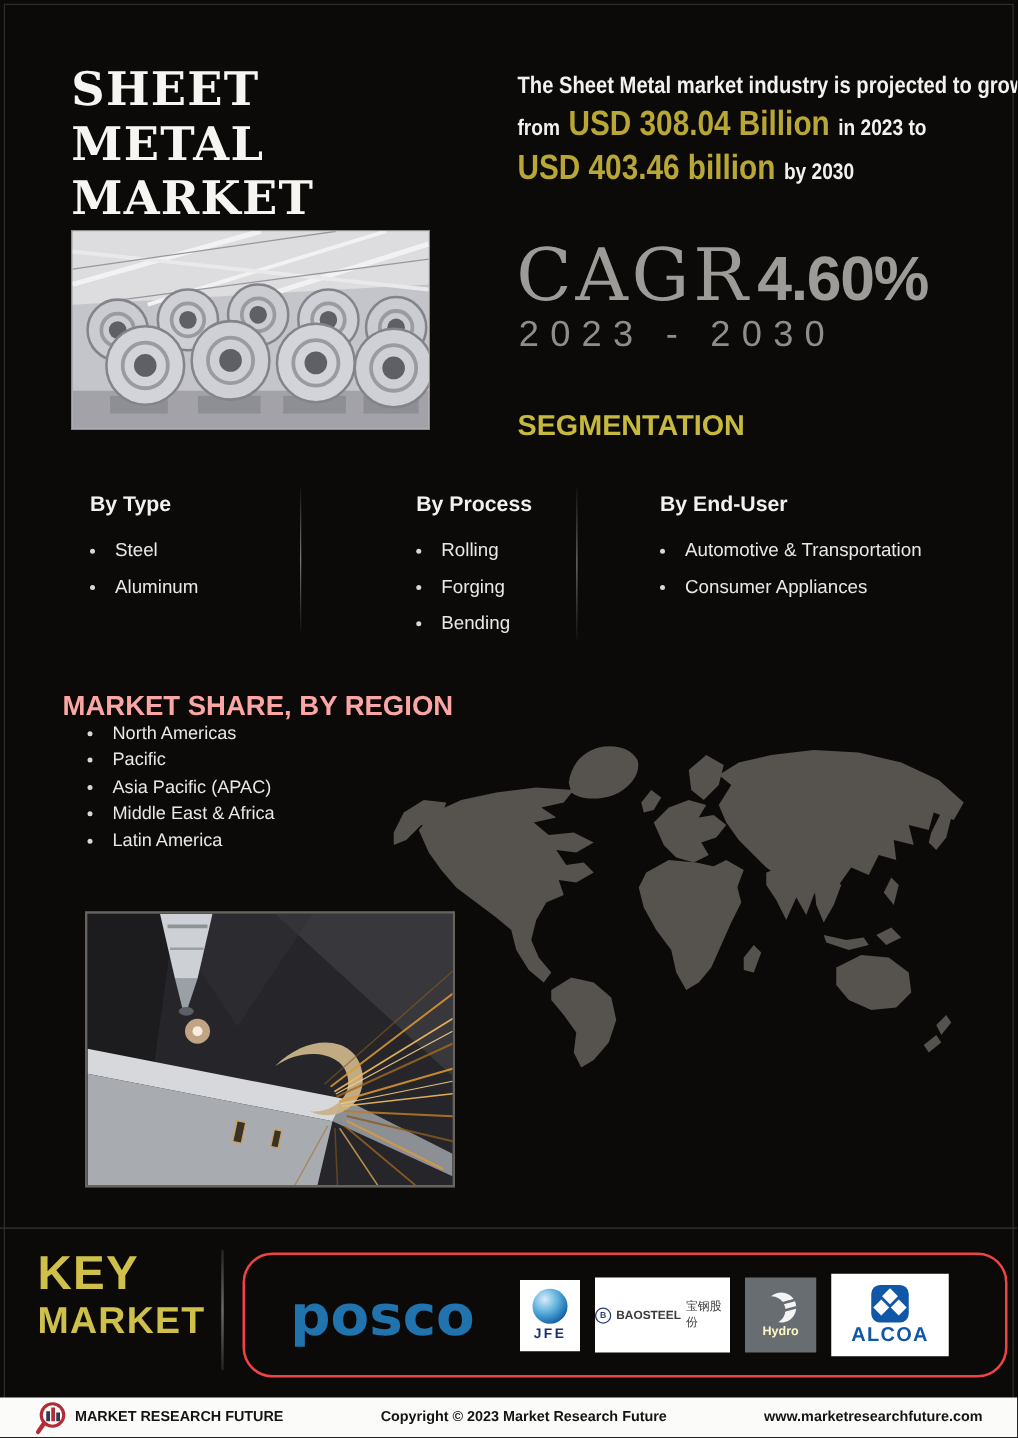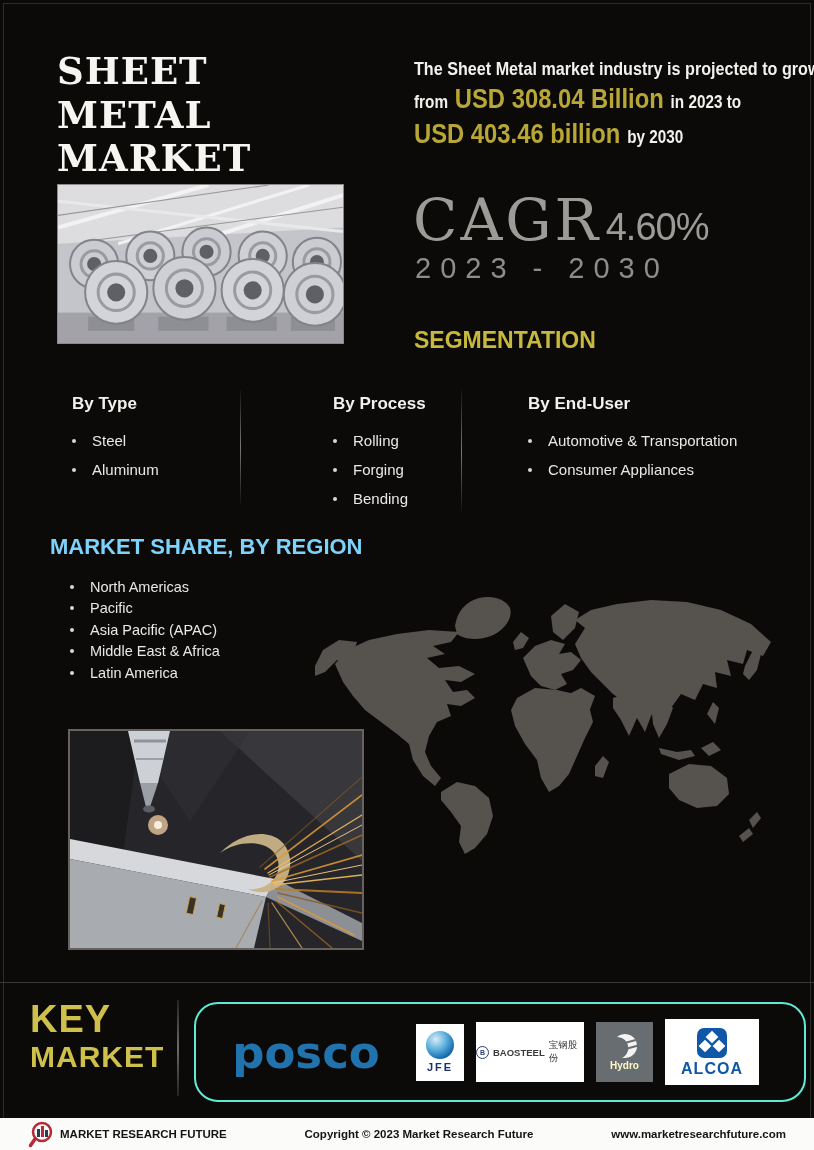--- a/index.html
+++ b/index.html
@@ -20,58 +20,58 @@
   .sp{margin-right:8px;}
 
   
   .coils{position:absolute;left:57px;top:184px;width:285px;height:158px;border:1px solid #8a8a88;
          background:#c9c9cd;}
   .coils svg{display:block;width:100%;height:100%;}
 
   
   .cagr{position:absolute;left:413px;top:186px;color:#9d9b97;white-space:nowrap;}
   .cagr-label{font-family:"DejaVu Serif",serif;font-size:58px;font-weight:400;letter-spacing:3px;}
-  .cagr-value{font-family:"Liberation Sans",sans-serif;font-size:38px;font-weight:400;letter-spacing:-1px;}
+  .cagr-value{font-family:"Liberation Sans",sans-serif;font-size:50px;font-weight:700;letter-spacing:-1px;}
   .cagr-period{position:absolute;left:415px;top:252px;font-size:29px;color:#8f8d89;letter-spacing:9px;}
   .seg-heading{position:absolute;left:414px;top:327px;font-size:23px;font-weight:800;color:#c7b93d;}
 
   
   .seg-col{position:absolute;top:394px;}
   .seg-col.c1{left:72px;}  .seg-col.c2{left:333px;}  .seg-col.c3{left:528px;}
   .seg-title{font-size:17px;font-weight:700;color:#f2f1ee;}
   .blist{margin-top:12px;}
   .bitem{display:flex;align-items:center;height:29px;font-size:15px;color:#e9e8e5;}
   .bullet{width:4px;height:4px;border-radius:50%;background:#d8d8d6;margin-right:16px;flex:0 0 auto;}
   .vdiv{position:absolute;width:1px;background:linear-gradient(180deg,#141210,#7a7874,#141210);}
   .vdiv.d1{left:240px;top:390px;height:114px;}
   .vdiv.d2{left:461px;top:390px;height:122px;}
 
   
-  .ms-heading{position:absolute;left:50px;top:534px;font-size:22px;font-weight:800;color:#7dd3fc;}
+  .ms-heading{position:absolute;left:50px;top:552px;font-size:22px;font-weight:800;color:#fca5a5;}
   .ms-list{position:absolute;left:70px;top:576px;}
   .ms-list .bitem{height:21.5px;font-size:14.5px;}
 
   
   .map{position:absolute;left:313px;top:586px;width:482px;height:274px;}
   .map svg{display:block;width:100%;height:100%;}
 
   
   .laser{position:absolute;left:68px;top:729px;width:292px;height:217px;border:2px solid #66625e;
          background:#26262a;z-index:2;}
   .laser svg{display:block;width:100%;height:100%;}
 
   
   .bottom-divider{position:absolute;left:0;top:982px;width:814px;height:1px;background:#3a3835;}
   .kp{position:absolute;left:30px;top:1000px;color:#cec04a;line-height:1;}
   .kp-1{font-size:38px;font-weight:800;letter-spacing:1px;}
   .kp-2{font-size:30px;font-weight:800;margin-top:4px;letter-spacing:1px;}
   .kp-div{position:absolute;left:177px;top:1000px;width:2px;height:96px;
           background:linear-gradient(180deg,#222,#6e6c68,#222);}
   .logo-panel{position:absolute;left:194px;top:1002px;width:612px;height:100px;box-sizing:border-box;
-              border:2px solid #5eead4;border-radius:24px;display:flex;align-items:center;
+              border:2px solid #ef4444;border-radius:24px;display:flex;align-items:center;
               padding:0 12px;gap:12px;}
   .posco{width:196px;text-align:center;font-family:"DejaVu Sans",sans-serif;
          font-size:45px;font-weight:700;color:#2173ae;letter-spacing:0;}
   .tile{display:flex;flex-direction:column;align-items:center;justify-content:center;background:#fff;}
   .jfe{width:48px;height:57px;gap:2px;}
   .jfe-sphere{width:28px;height:28px;border-radius:50%;
       background:radial-gradient(circle at 35% 30%,#d9ecf8,#5cb0dc 40%,#0d5fa6 78%,#0a4c8a);}
   .jfe-label{font-size:11px;font-weight:700;color:#1c2f6e;letter-spacing:2px;}
   .baosteel{width:108px;height:60px;flex-direction:row;gap:4px;}
   .bao-b{width:11px;height:11px;border:1px solid #2c3c77;border-radius:50%;color:#2c3c77;

